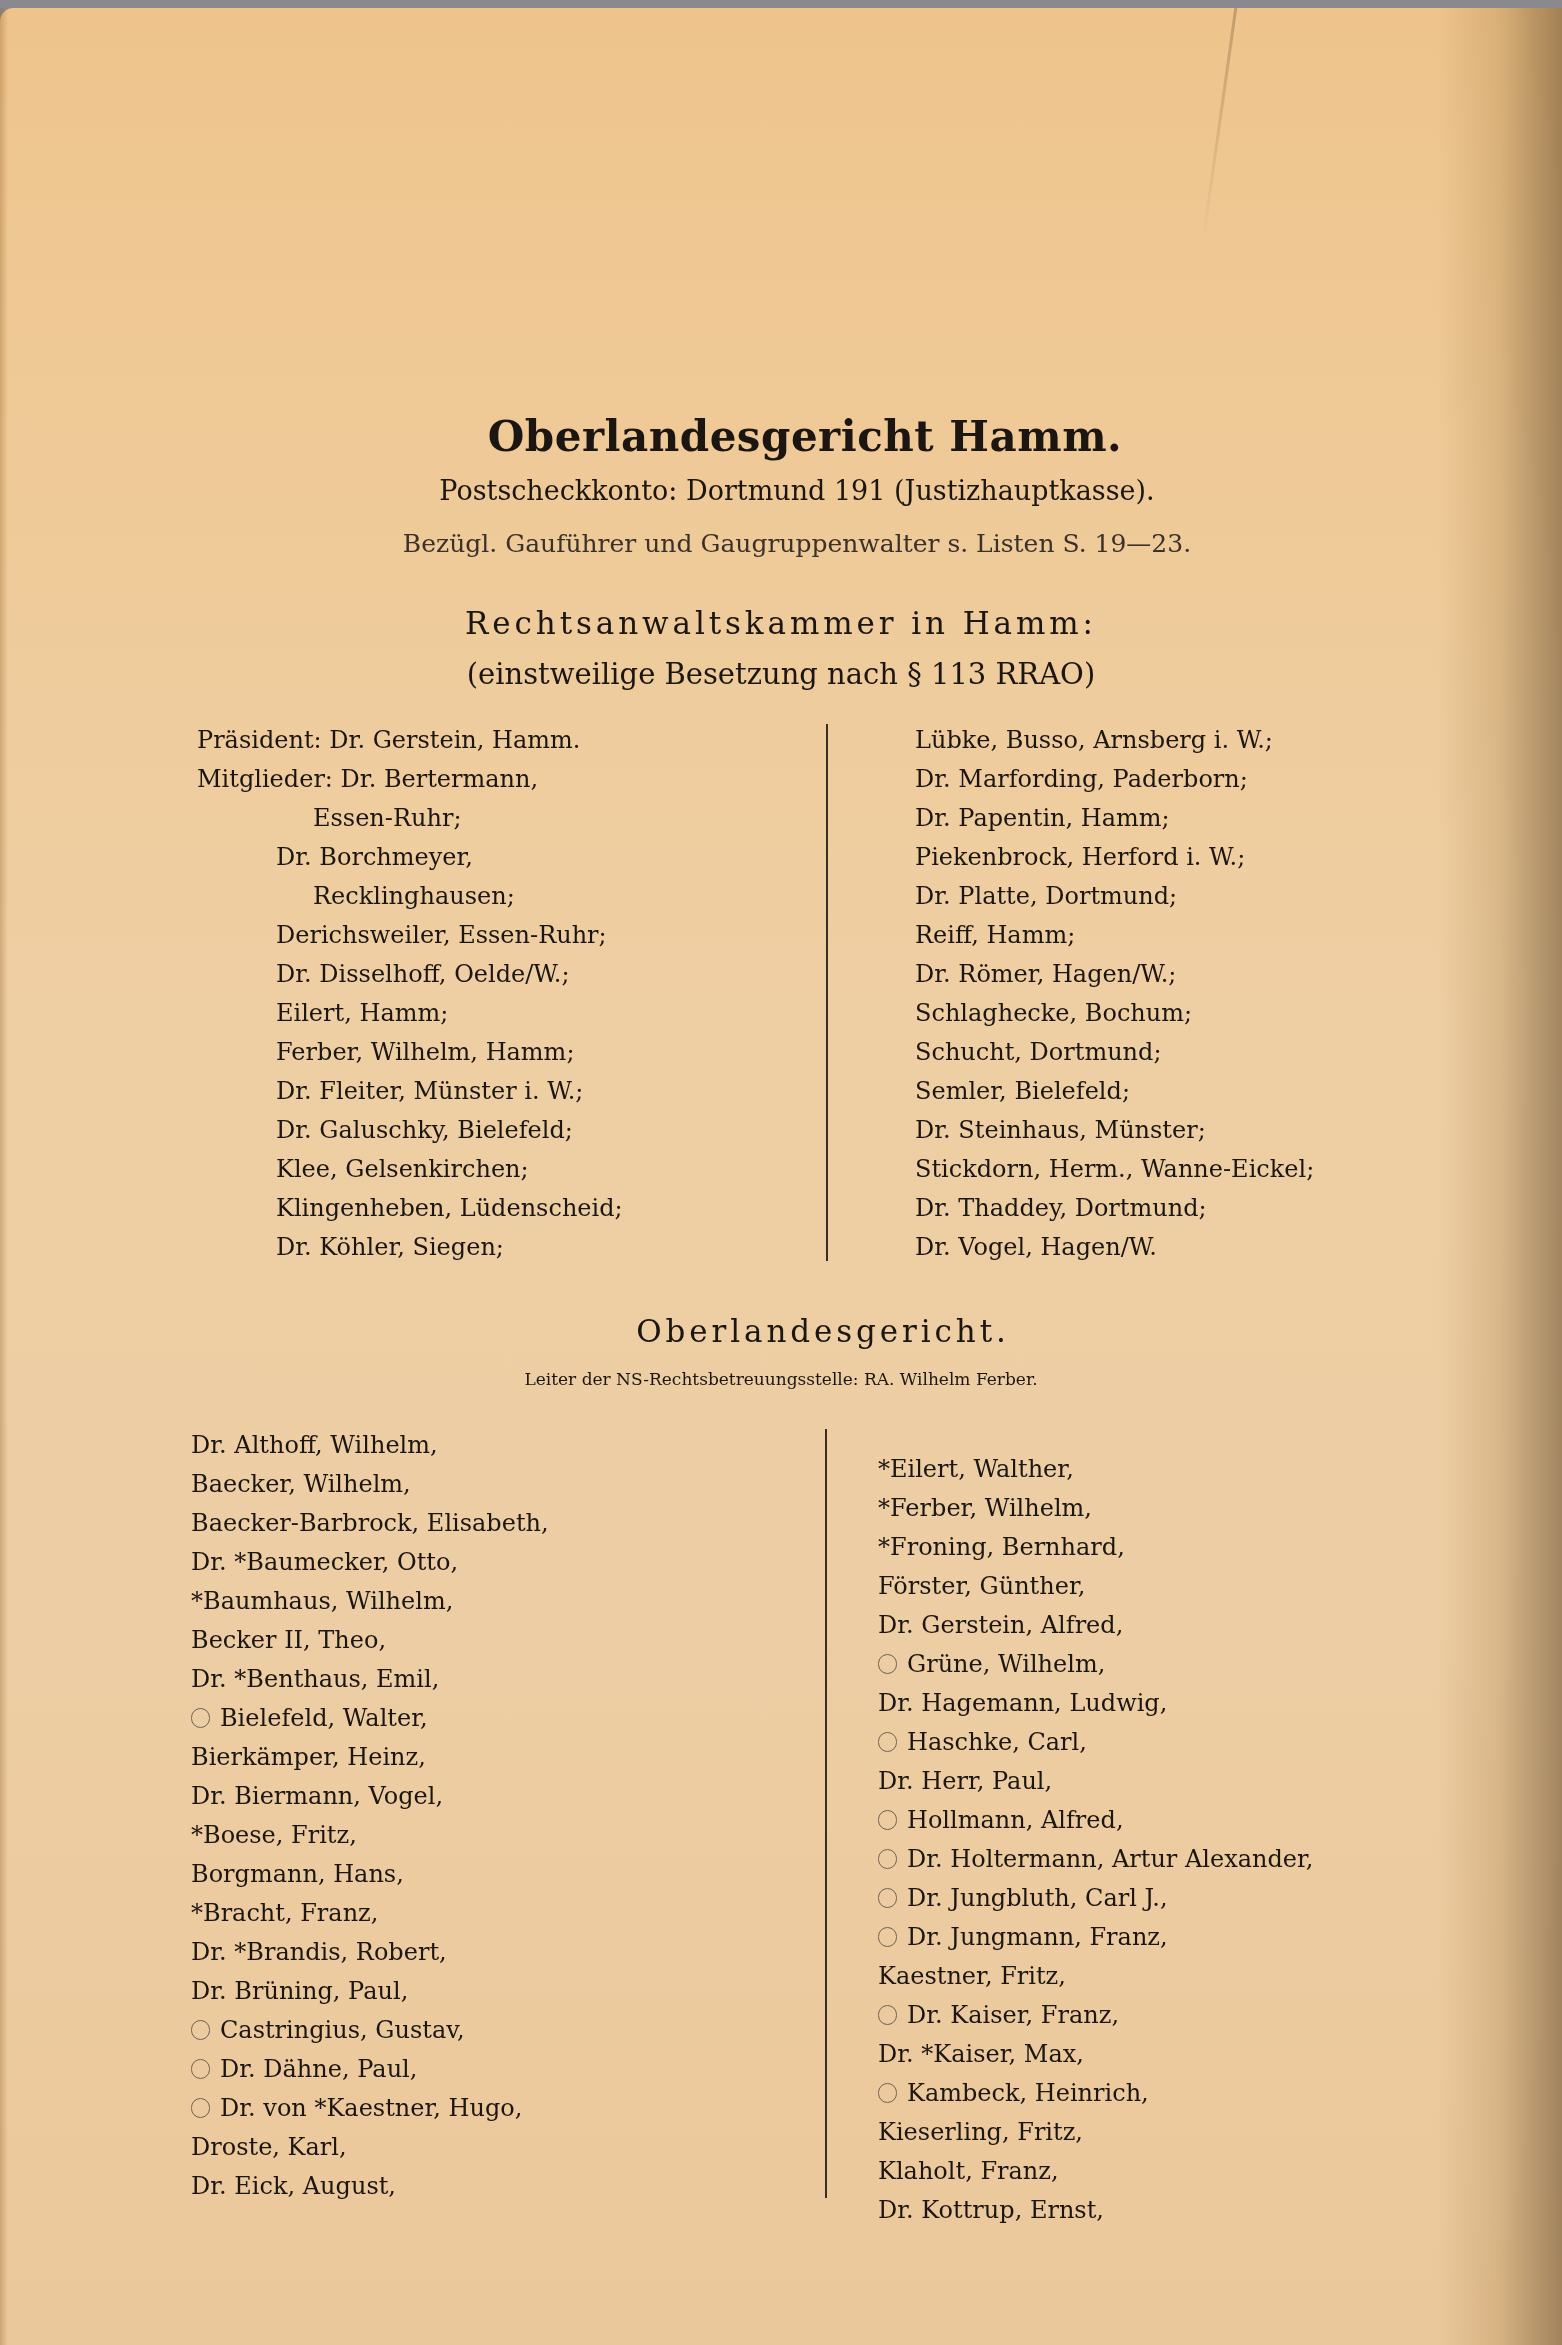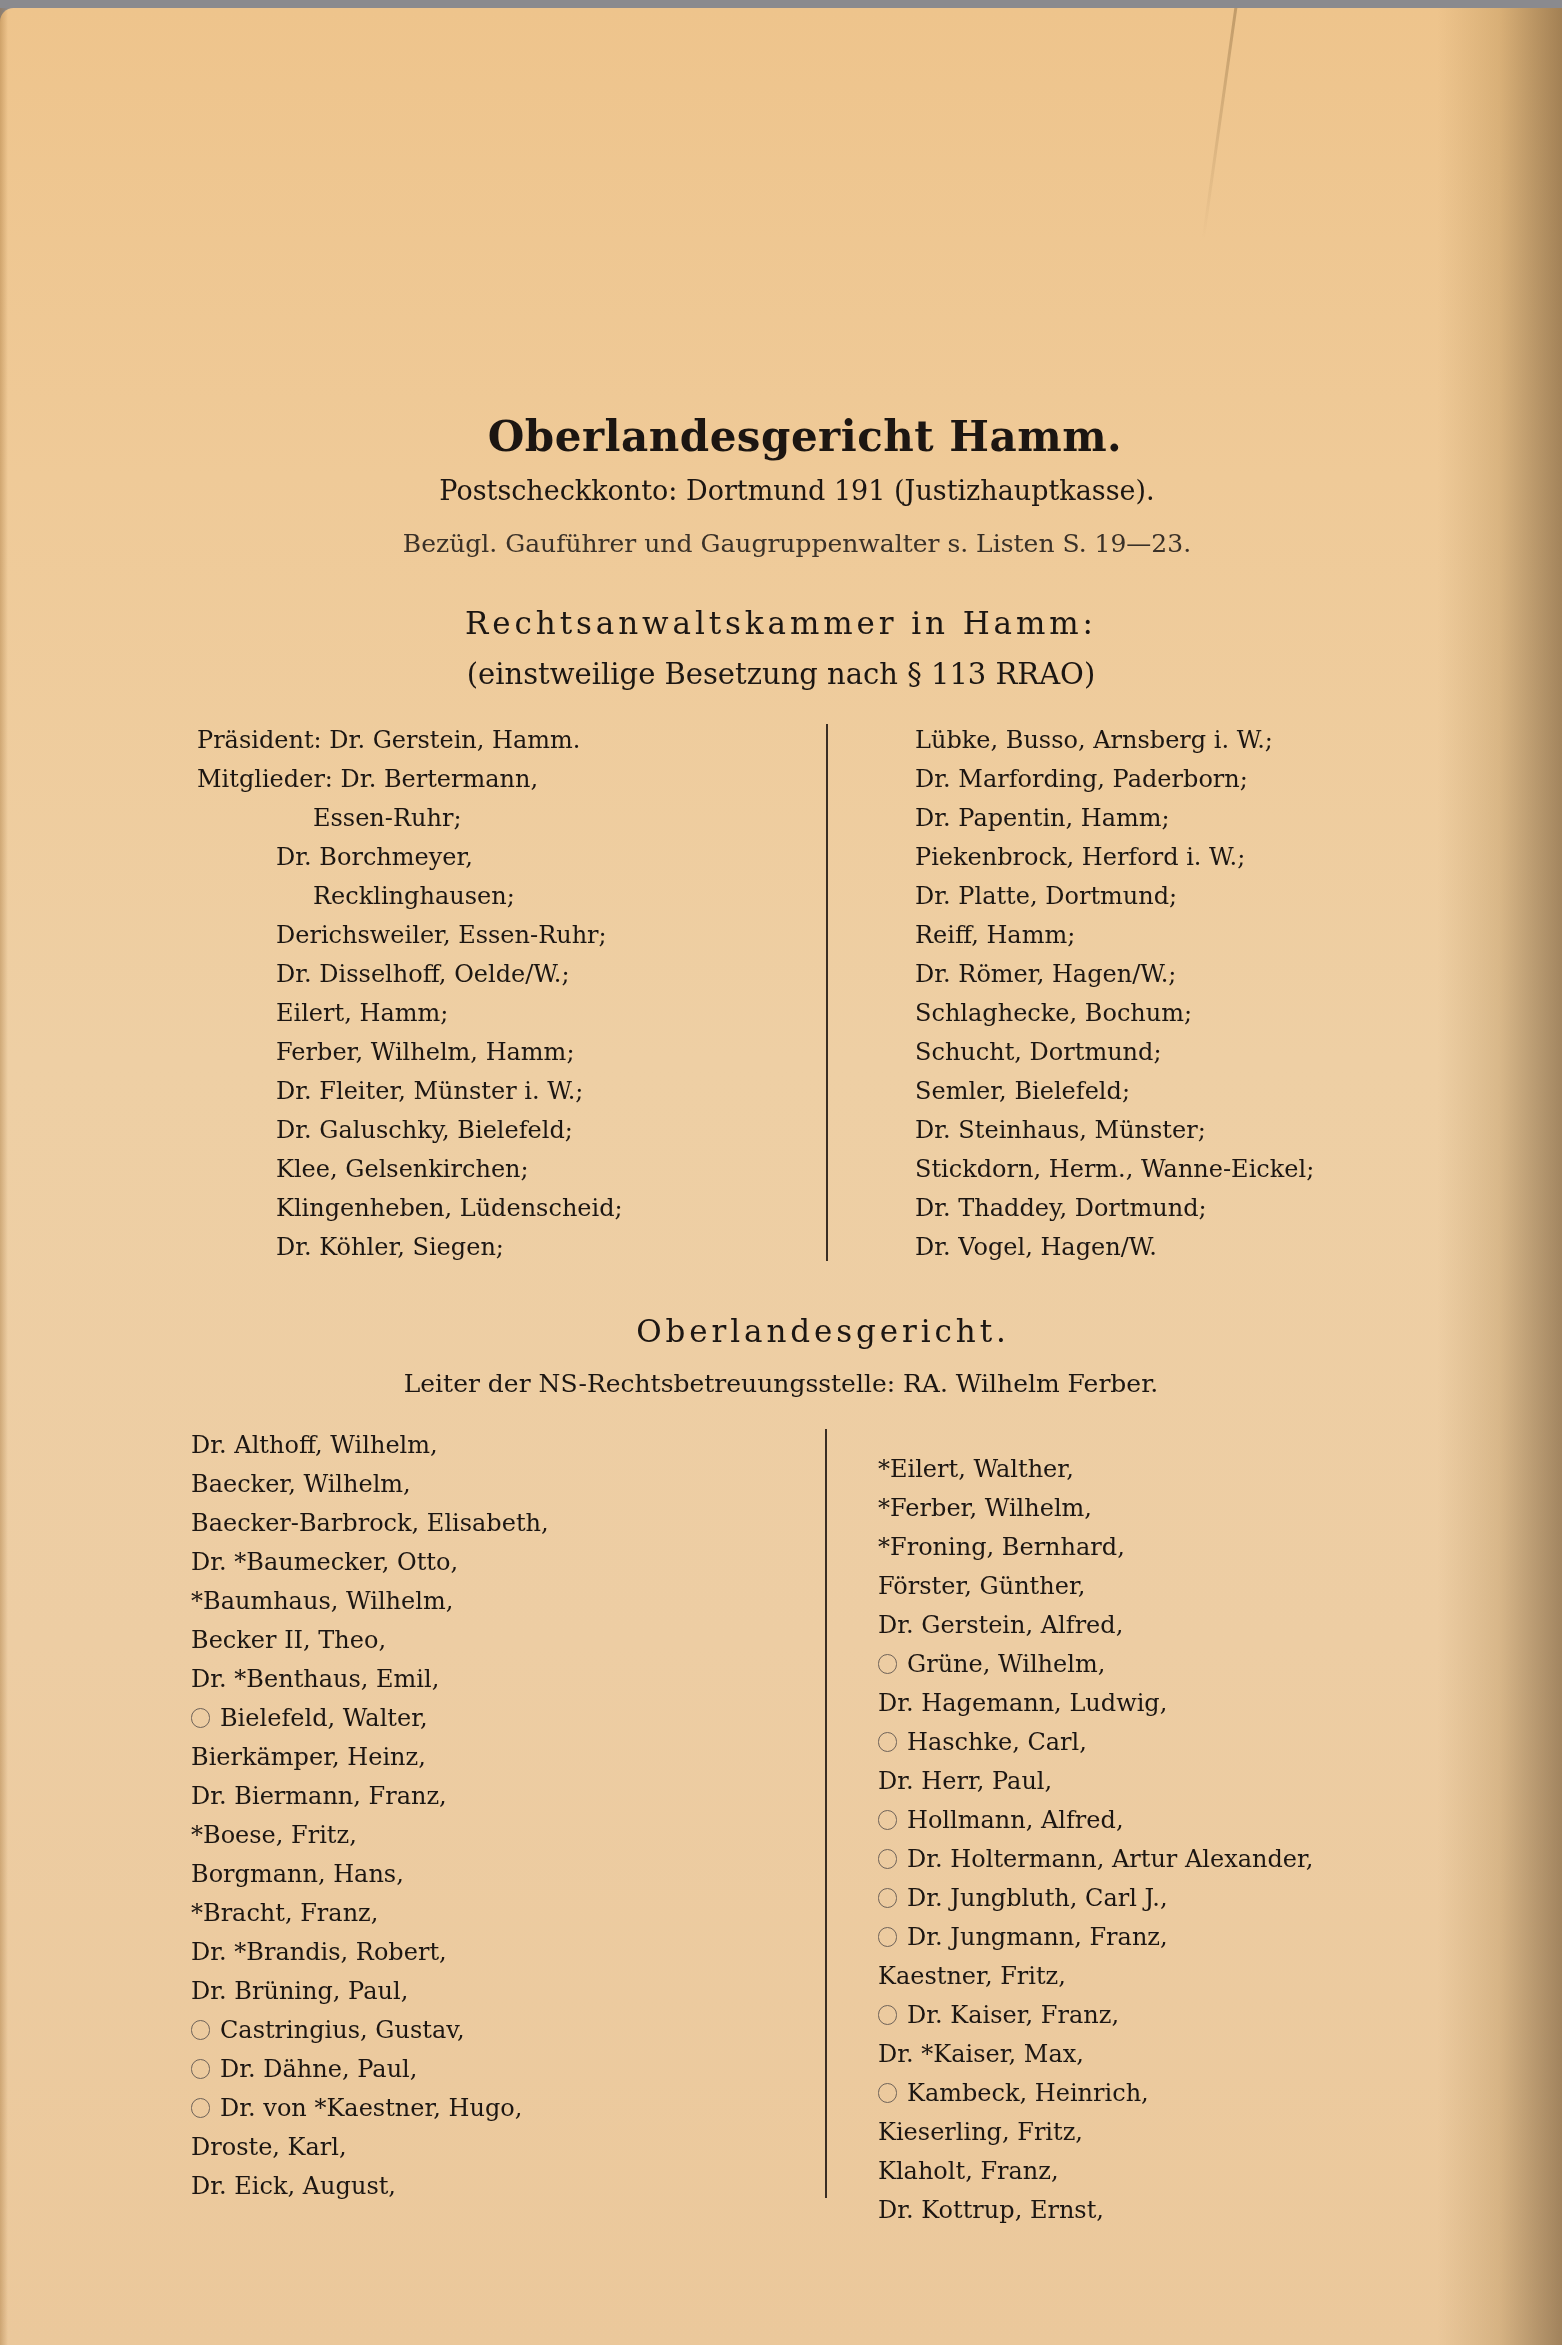--- a/index.html
+++ b/index.html
@@ -58,21 +58,21 @@
     }
     .subline {
       font-size: 27px;
       padding-left: 16px;
     }
     .postscheck { top: 467px; }
     .bezuegl { top: 521px; font-size: 25px; color: #3a3128; }
     .kammer-title { top: 597px; font-size: 31px; letter-spacing: 3.9px; }
     .kammer-sub { top: 649px; font-size: 29px; }
     .olg-title { top: 1305px; font-size: 31px; letter-spacing: 3.9px; margin-left: 42px; }
-    .olg-sub { top: 1361px; font-size: 25px; }
+    .olg-sub { top: 1361px; font-size: 17px; }
 
     .col {
       position: absolute;
       font-size: 24px;
       line-height: 39px;
       white-space: nowrap;
     }
     .col .line { display: block; }
     .indent1 { padding-left: 79px; }
     .indent2 { padding-left: 116px; }
@@ -164,21 +164,21 @@
   <div class="col o-left" id="olg-left">
       <span class="line"><span>Dr. Althoff, Wilhelm,</span></span>
       <span class="line"><span>Baecker, Wilhelm,</span></span>
       <span class="line"><span>Baecker-Barbrock, Elisabeth,</span></span>
       <span class="line"><span>Dr. *Baumecker, Otto,</span></span>
       <span class="line"><span>*Baumhaus, Wilhelm,</span></span>
       <span class="line"><span>Becker II, Theo,</span></span>
       <span class="line"><span>Dr. *Benthaus, Emil,</span></span>
       <span class="line"><span class="marker"></span><span>Bielefeld, Walter,</span></span>
       <span class="line"><span>Bierkämper, Heinz,</span></span>
-      <span class="line"><span>Dr. Biermann, Franz,</span></span>
+      <span class="line"><span>Dr. Biermann, Vogel,</span></span>
       <span class="line"><span>*Boese, Fritz,</span></span>
       <span class="line"><span>Borgmann, Hans,</span></span>
       <span class="line"><span>*Bracht, Franz,</span></span>
       <span class="line"><span>Dr. *Brandis, Robert,</span></span>
       <span class="line"><span>Dr. Brüning, Paul,</span></span>
       <span class="line"><span class="marker"></span><span>Castringius, Gustav,</span></span>
       <span class="line"><span class="marker"></span><span>Dr. Dähne, Paul,</span></span>
       <span class="line"><span class="marker"></span><span>Dr. von *Kaestner, Hugo,</span></span>
       <span class="line"><span>Droste, Karl,</span></span>
       <span class="line"><span>Dr. Eick, August,</span></span>

